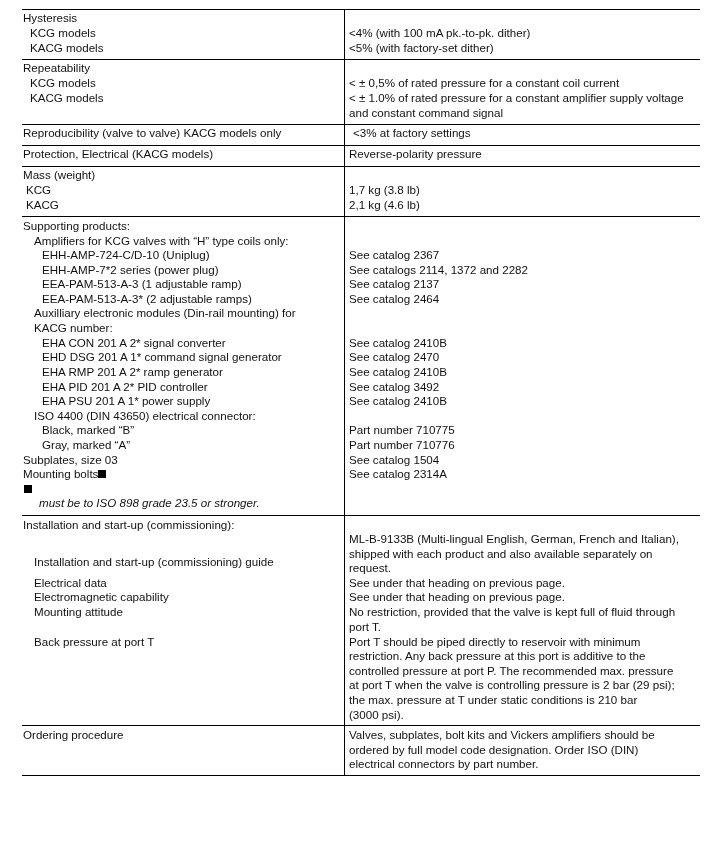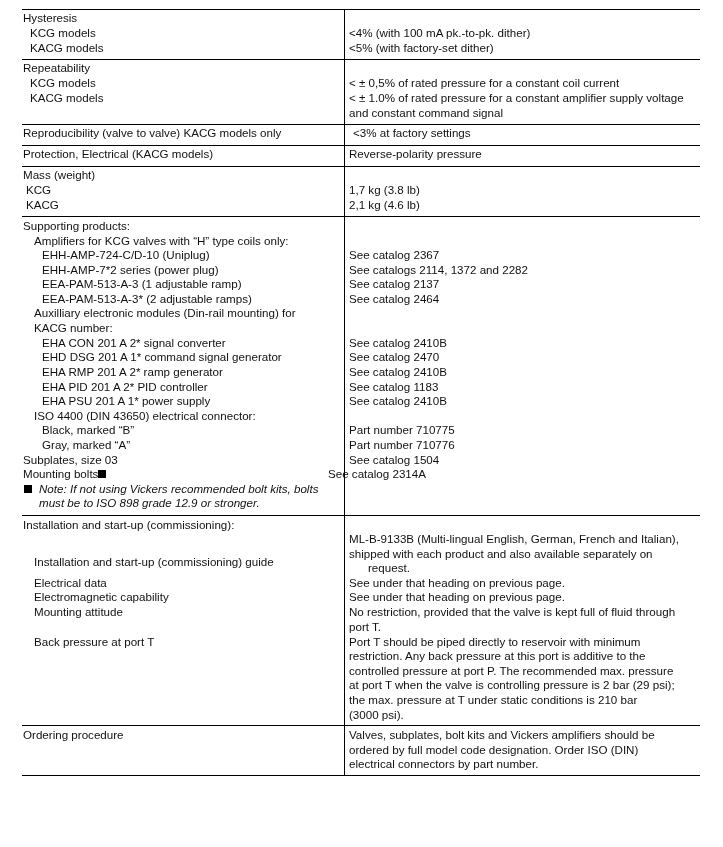--- a/index.html
+++ b/index.html
@@ -65,47 +65,47 @@
 <div class="t" style="left:34px;top:306px">Auxilliary electronic modules (Din-rail mounting) for</div>
 <div class="t" style="left:34px;top:321px">KACG number:</div>
 
 <div class="t" style="left:42px;top:336px">EHA CON 201 A 2* signal converter</div>
 <div class="t" style="left:349px;top:336px">See catalog 2410B</div>
 <div class="t" style="left:42px;top:350px">EHD DSG 201 A 1* command signal generator</div>
 <div class="t" style="left:349px;top:350px">See catalog 2470</div>
 <div class="t" style="left:42px;top:365px">EHA RMP 201 A 2* ramp generator</div>
 <div class="t" style="left:349px;top:365px">See catalog 2410B</div>
 <div class="t" style="left:42px;top:380px">EHA PID 201 A 2* PID controller</div>
-<div class="t" style="left:349px;top:380px">See catalog 1183</div>
+<div class="t" style="left:349px;top:380px">See catalog 3492</div>
 <div class="t" style="left:42px;top:394px">EHA PSU 201 A 1* power supply</div>
 <div class="t" style="left:349px;top:394px">See catalog 2410B</div>
 
 <div class="t" style="left:34px;top:409px">ISO 4400 (DIN 43650) electrical connector:</div>
 <div class="t" style="left:42px;top:423px">Black, marked “B”</div>
 <div class="t" style="left:349px;top:423px">Part number 710775</div>
 <div class="t" style="left:42px;top:438px">Gray, marked “A”</div>
 <div class="t" style="left:349px;top:438px">Part number 710776</div>
 
 <div class="t" style="left:23px;top:453px">Subplates, size 03</div>
 <div class="t" style="left:349px;top:453px">See catalog 1504</div>
 <div class="t" style="left:23px;top:467px">
   <span>Mounting bolts</span><span class="sq"></span>
 </div>
-<div class="t" style="left:328px;top:467px">See catalog 2314A</div>
+<div class="t" style="left:349px;top:467px">See catalog 2314A</div>
 
 <div class="t" style="left:24px;top:482px">
-  <span class="sq" style="margin-right:7px"></span><span class="it">Note: If not using Vickers recommended bolt kits, bolts</span>
+  <span class="sq" style="margin-right:7px"></span>
 </div>
-<div class="t it" style="left:39px;top:496px">must be to ISO 898 grade 12.9 or stronger.</div>
+<div class="t it" style="left:39px;top:496px">must be to ISO 898 grade 23.5 or stronger.</div>
 
 <div class="t" style="left:23px;top:518px">Installation and start-up (commissioning):</div>
 <div class="t" style="left:34px;top:555px">Installation and start-up (commissioning) guide</div>
 <div class="t" style="left:349px;top:532px">ML-B-9133B (Multi-lingual English, German, French and Italian),</div>
 <div class="t" style="left:349px;top:547px">shipped with each product and also available separately on</div>
-<div class="t" style="left:368px;top:561px">request.</div>
+<div class="t" style="left:349px;top:561px">request.</div>
 
 <div class="t" style="left:34px;top:576px">Electrical data</div>
 <div class="t" style="left:349px;top:576px">See under that heading on previous page.</div>
 <div class="t" style="left:34px;top:590px">Electromagnetic capability</div>
 <div class="t" style="left:349px;top:590px">See under that heading on previous page.</div>
 <div class="t" style="left:34px;top:605px">Mounting attitude</div>
 <div class="t" style="left:349px;top:605px">No restriction, provided that the valve is kept full of fluid through</div>
 <div class="t" style="left:349px;top:620px">port T.</div>
 
 <div class="t" style="left:34px;top:635px">Back pressure at port T</div>

